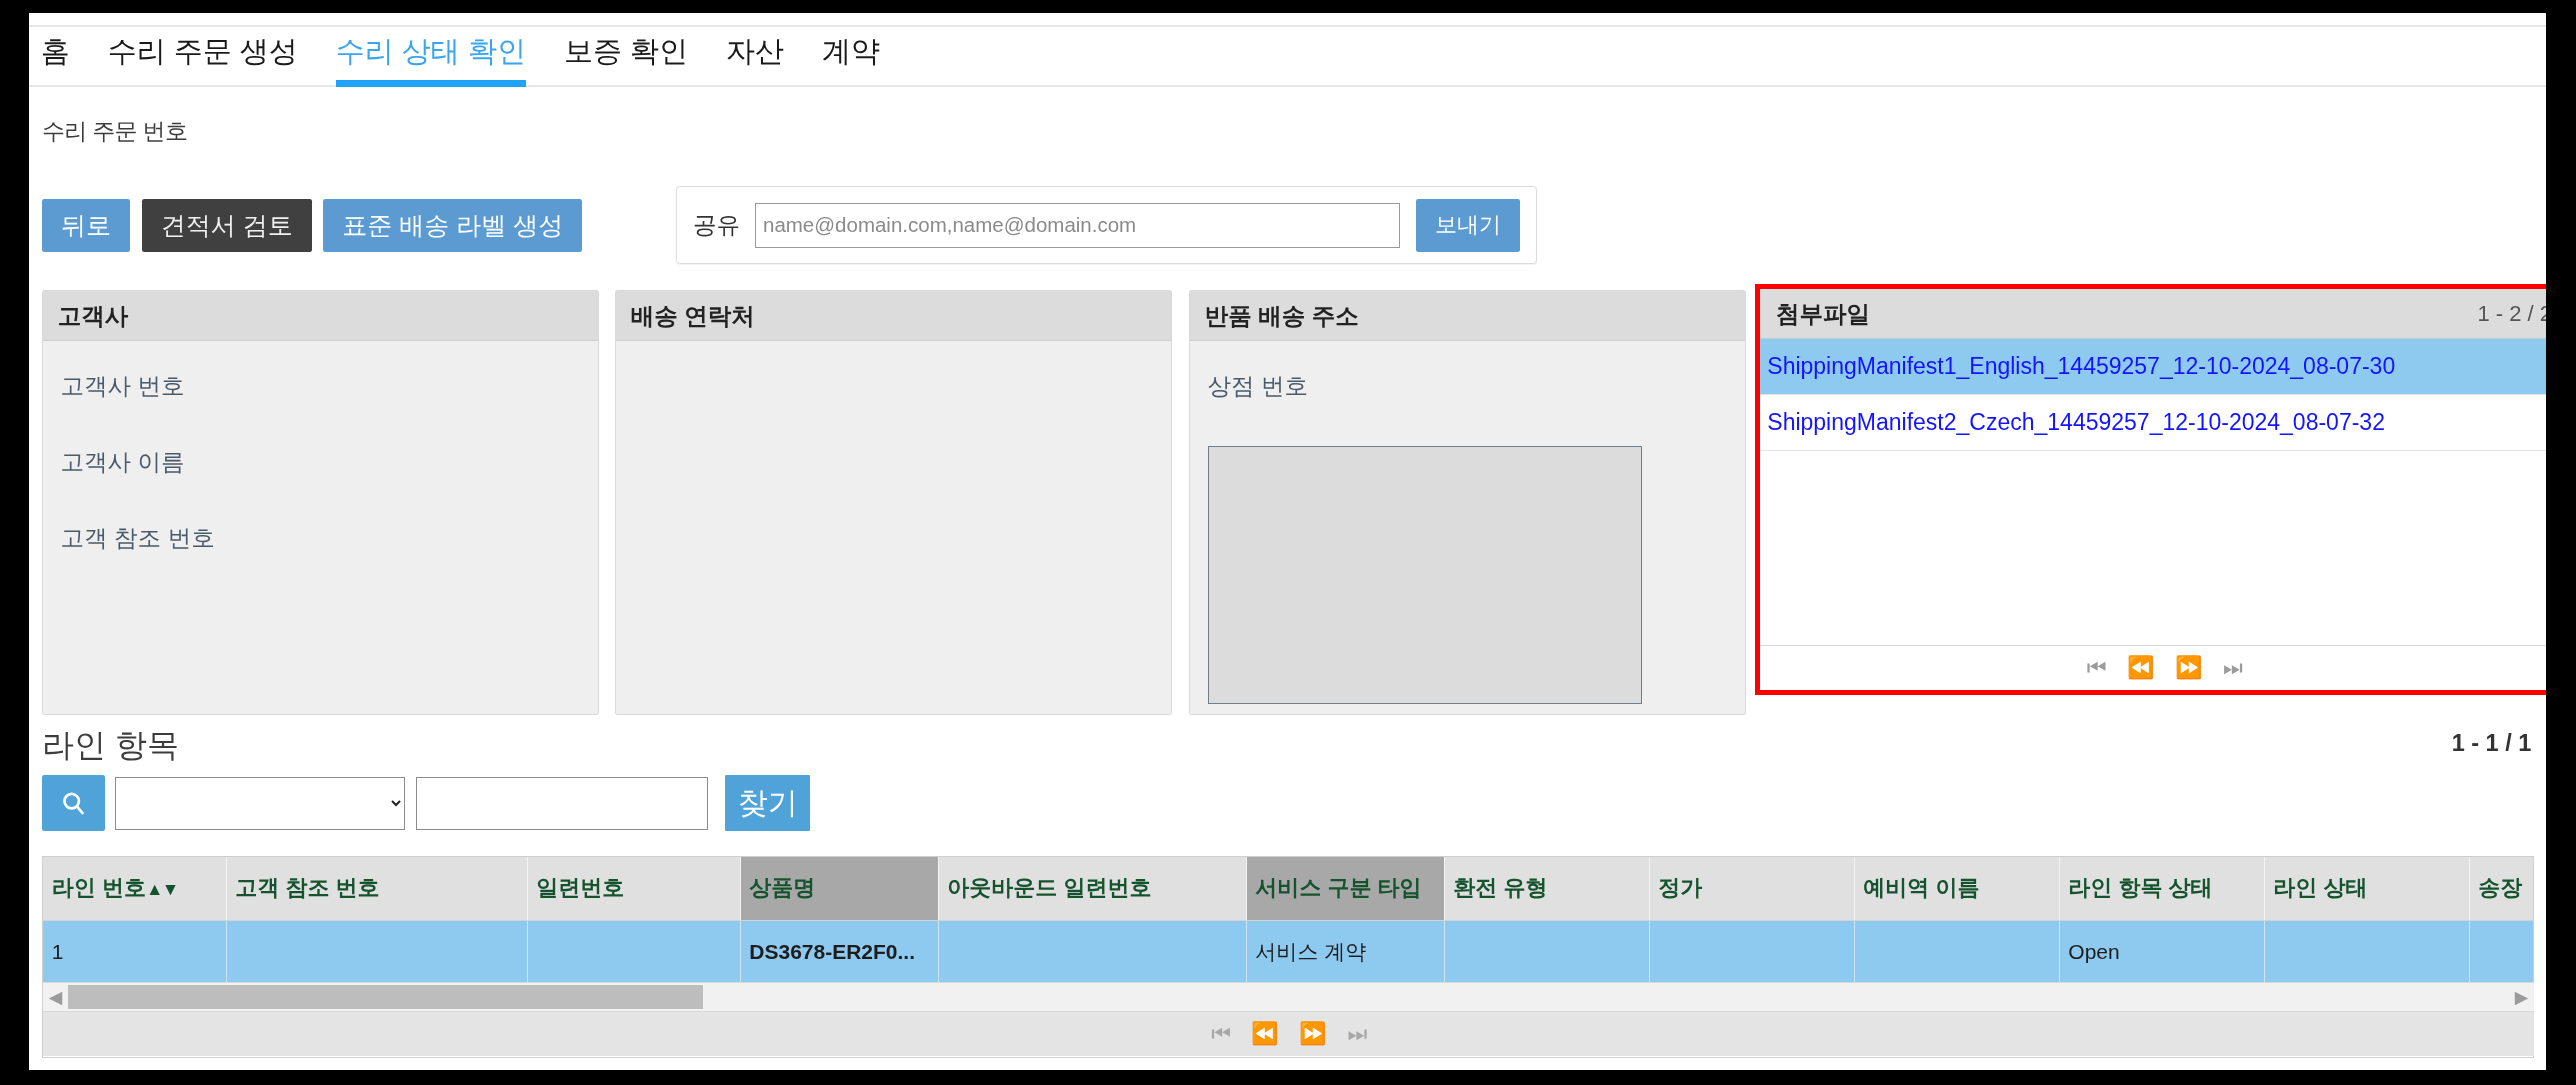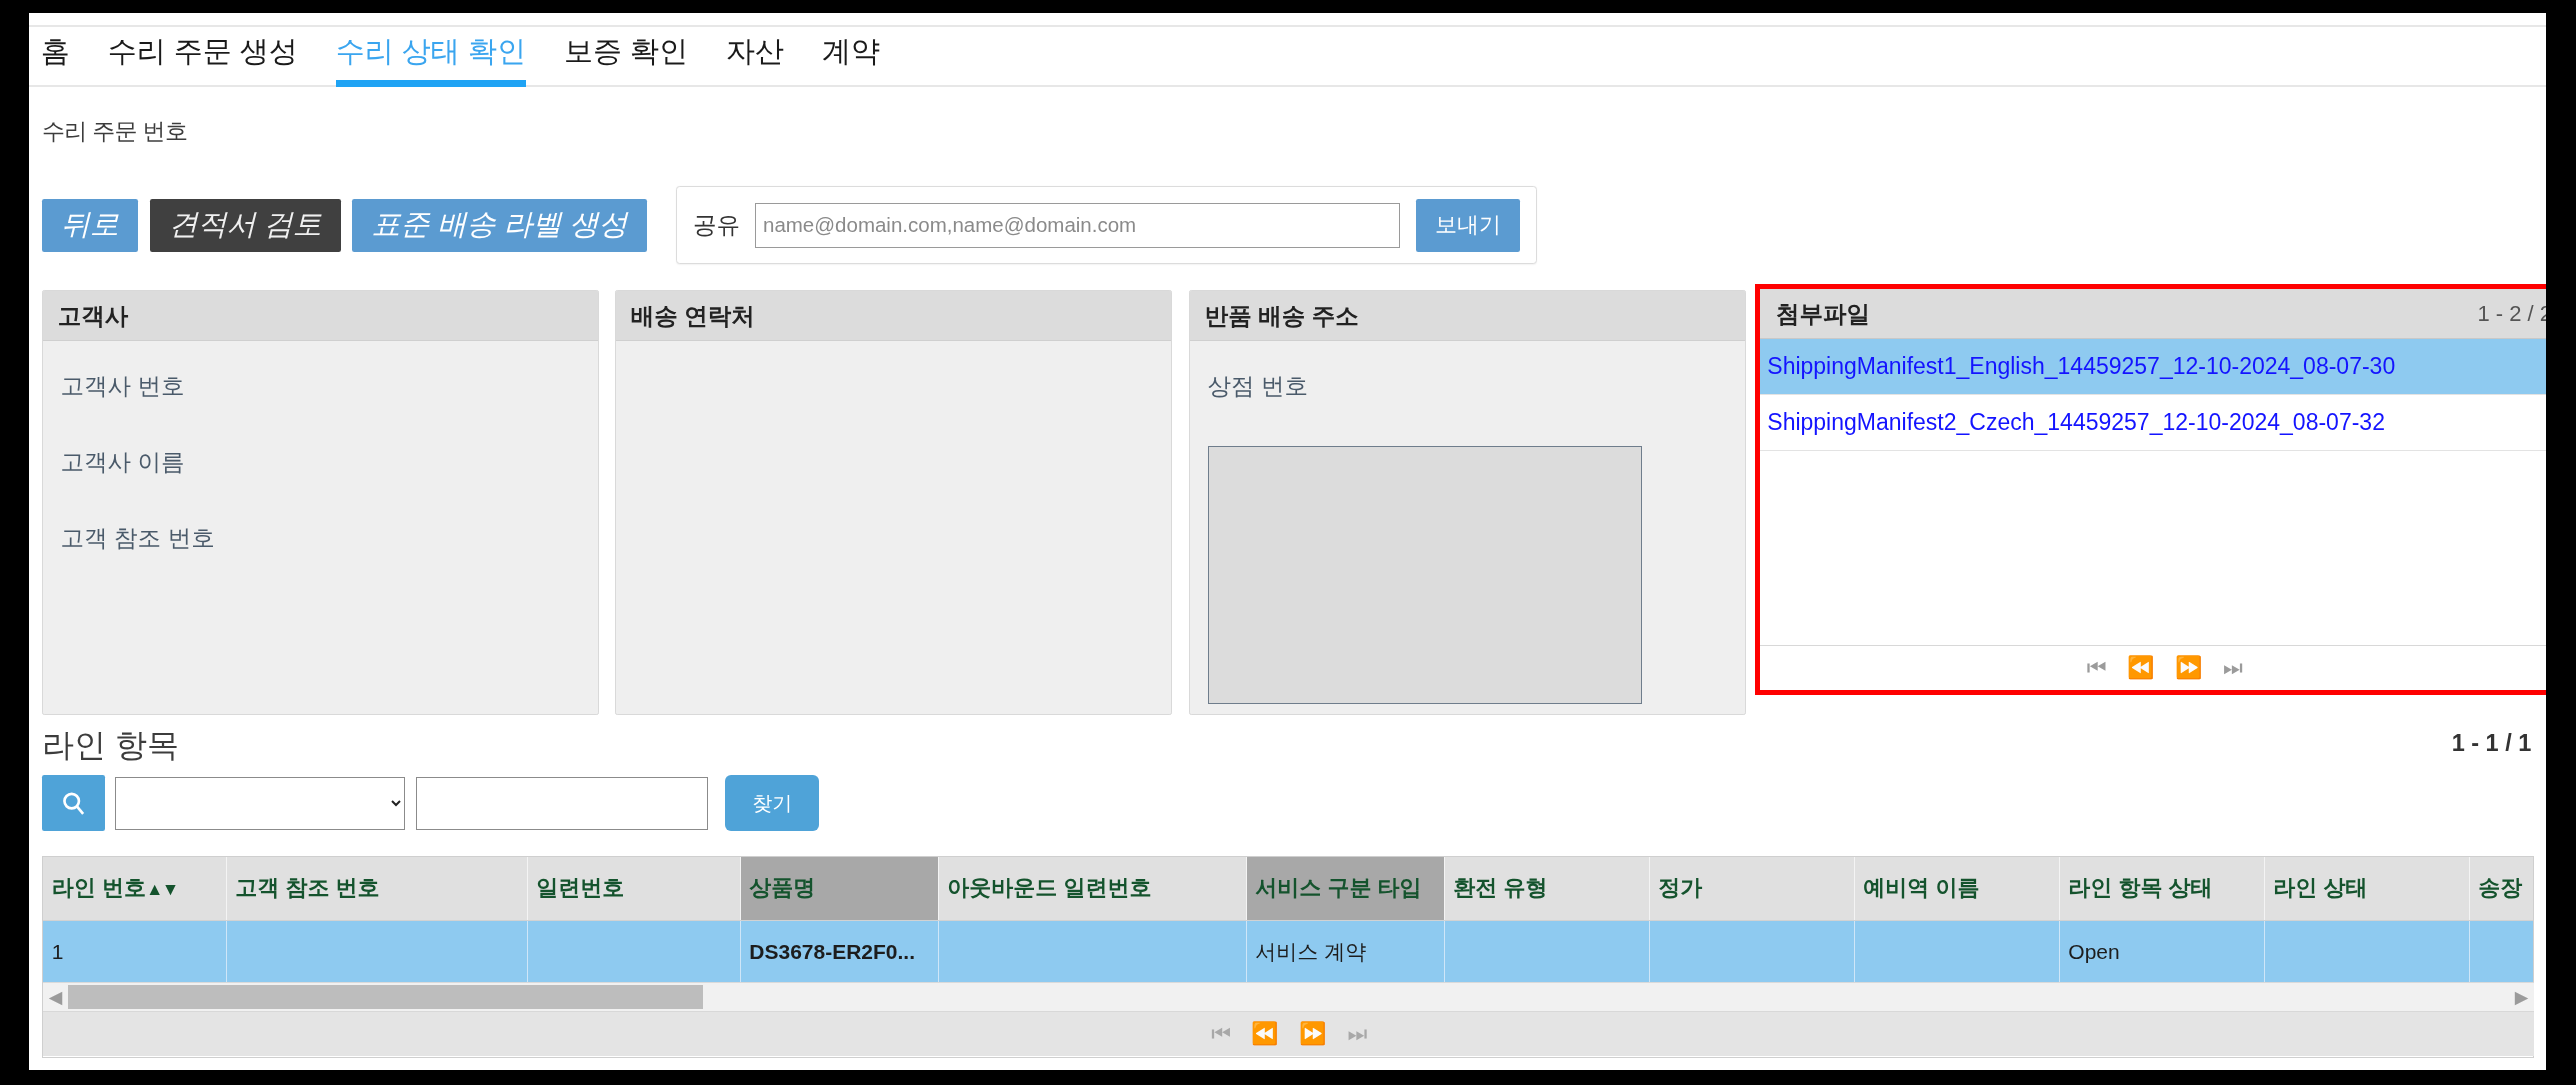--- a/index.html
+++ b/index.html
@@ -61,29 +61,28 @@
   
   #toolbar {
     position: absolute; left: 13px; top: 182px;
     height: 60px;
     display: flex; align-items: center;
   }
   .btn {
     height: 53px;
     display: flex; align-items: center; justify-content: center;
     padding: 0 19px;
-    font-size: 29px;
+    font-size: 25px;
     color: #fff;
     background: #5b9bd1;
     border: none;
     border-radius: 2.2px;
     cursor: pointer;
     white-space: nowrap;
     font-family: "Liberation Sans", sans-serif;
-    font-style: italic;
   }
   .btn.disabled { background: #404040; color: #f0f0f0; cursor: default; }
   .btn + .btn { margin-left: 11.7px; }
 
   
   #share-box {
     position: absolute; left: 647px; top: 173px;
     width: 861px; height: 78px;
     background: #fff;
     border: 1.5px solid #dcdcdc;
@@ -237,24 +236,24 @@
     margin-left: 10.3px;
     width: 292px; height: 53px;
     border: 1.5px solid #8b8b8b;
     background: #fff;
     font-size: 22px; padding: 0 7.3px;
     font-family: "Liberation Sans", sans-serif;
     outline: none;
   }
   #find-btn {
     margin-left: 17.6px;
-    width: 94px; height: 56px;
+    width: 85px; height: 56px;
     background: #4fa3d8;
-    color: #fff; font-size: 20px;
-    border: none; border-radius: 6px;
+    color: #fff; font-size: 30px;
+    border: none; border-radius: 1px;
     cursor: pointer;
     font-family: "Liberation Sans", sans-serif;
   }
 
   
   #grid {
     position: absolute; left: 13px; top: 843px;
     width: 2492px; height: 202px;
     background: #fff;
     border: 0.7px solid #cfcfcf;

